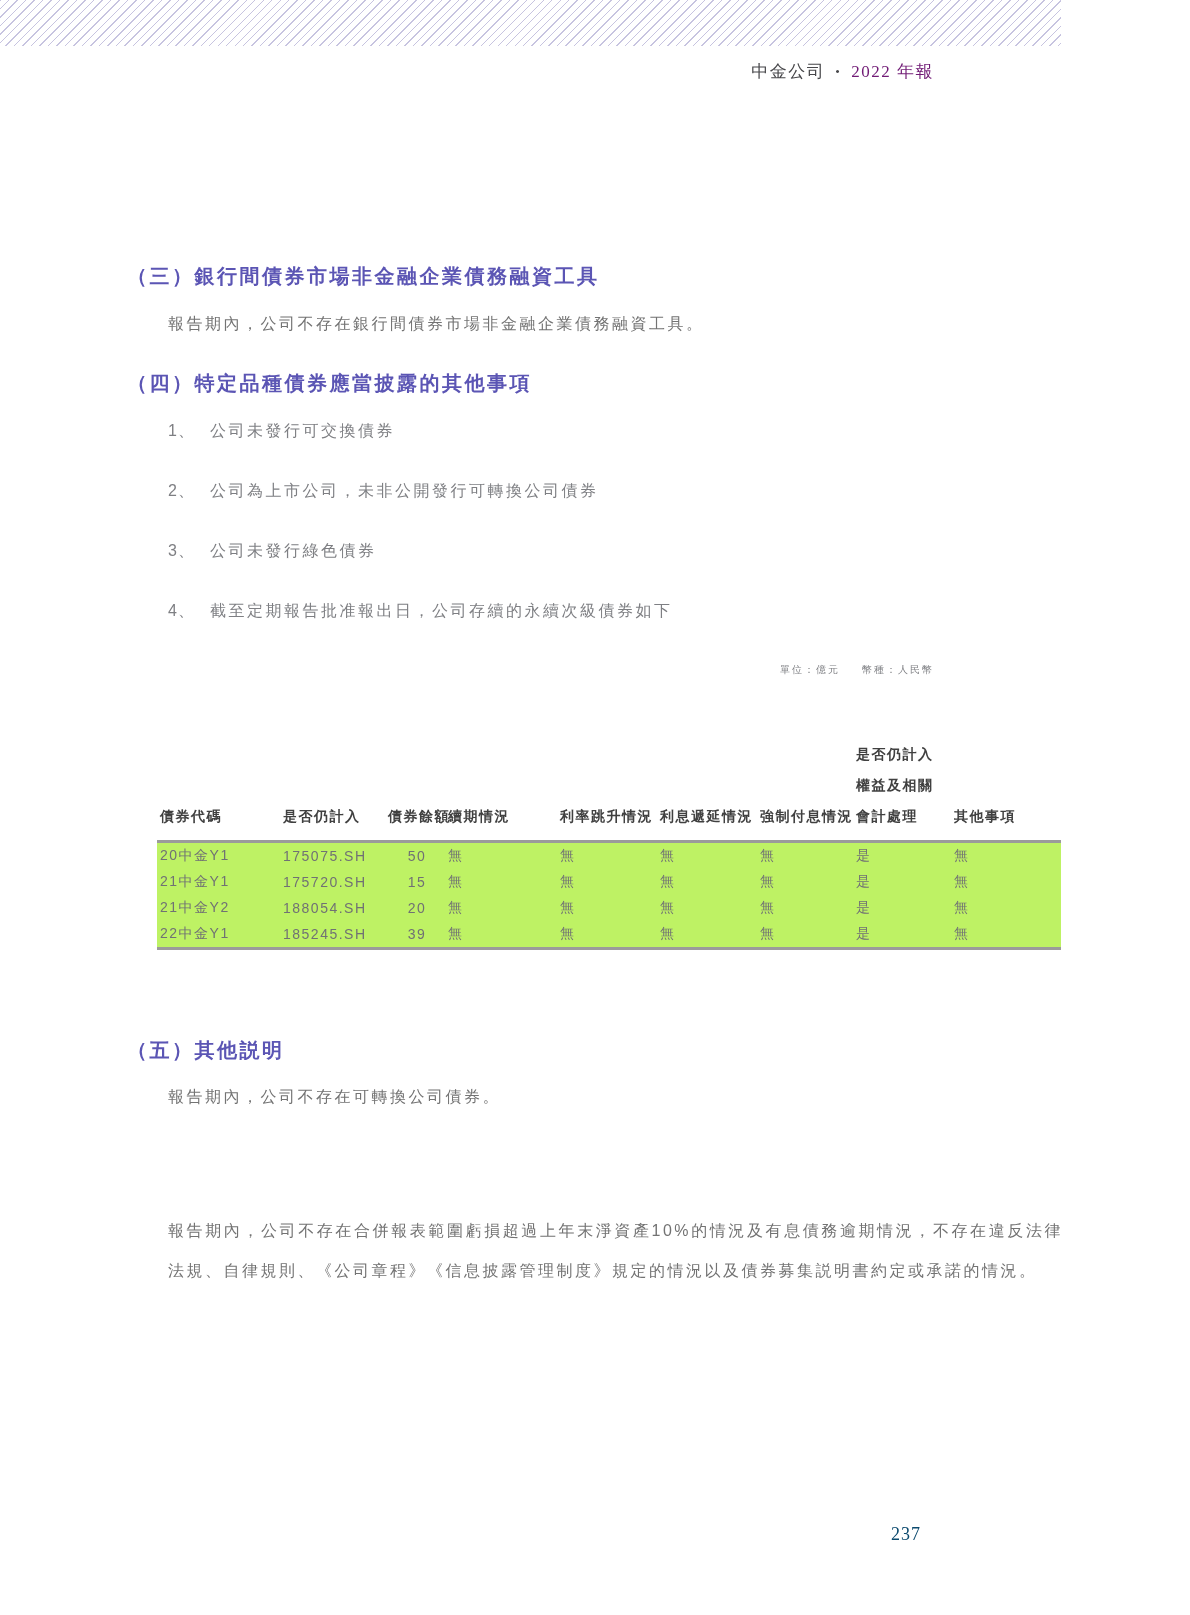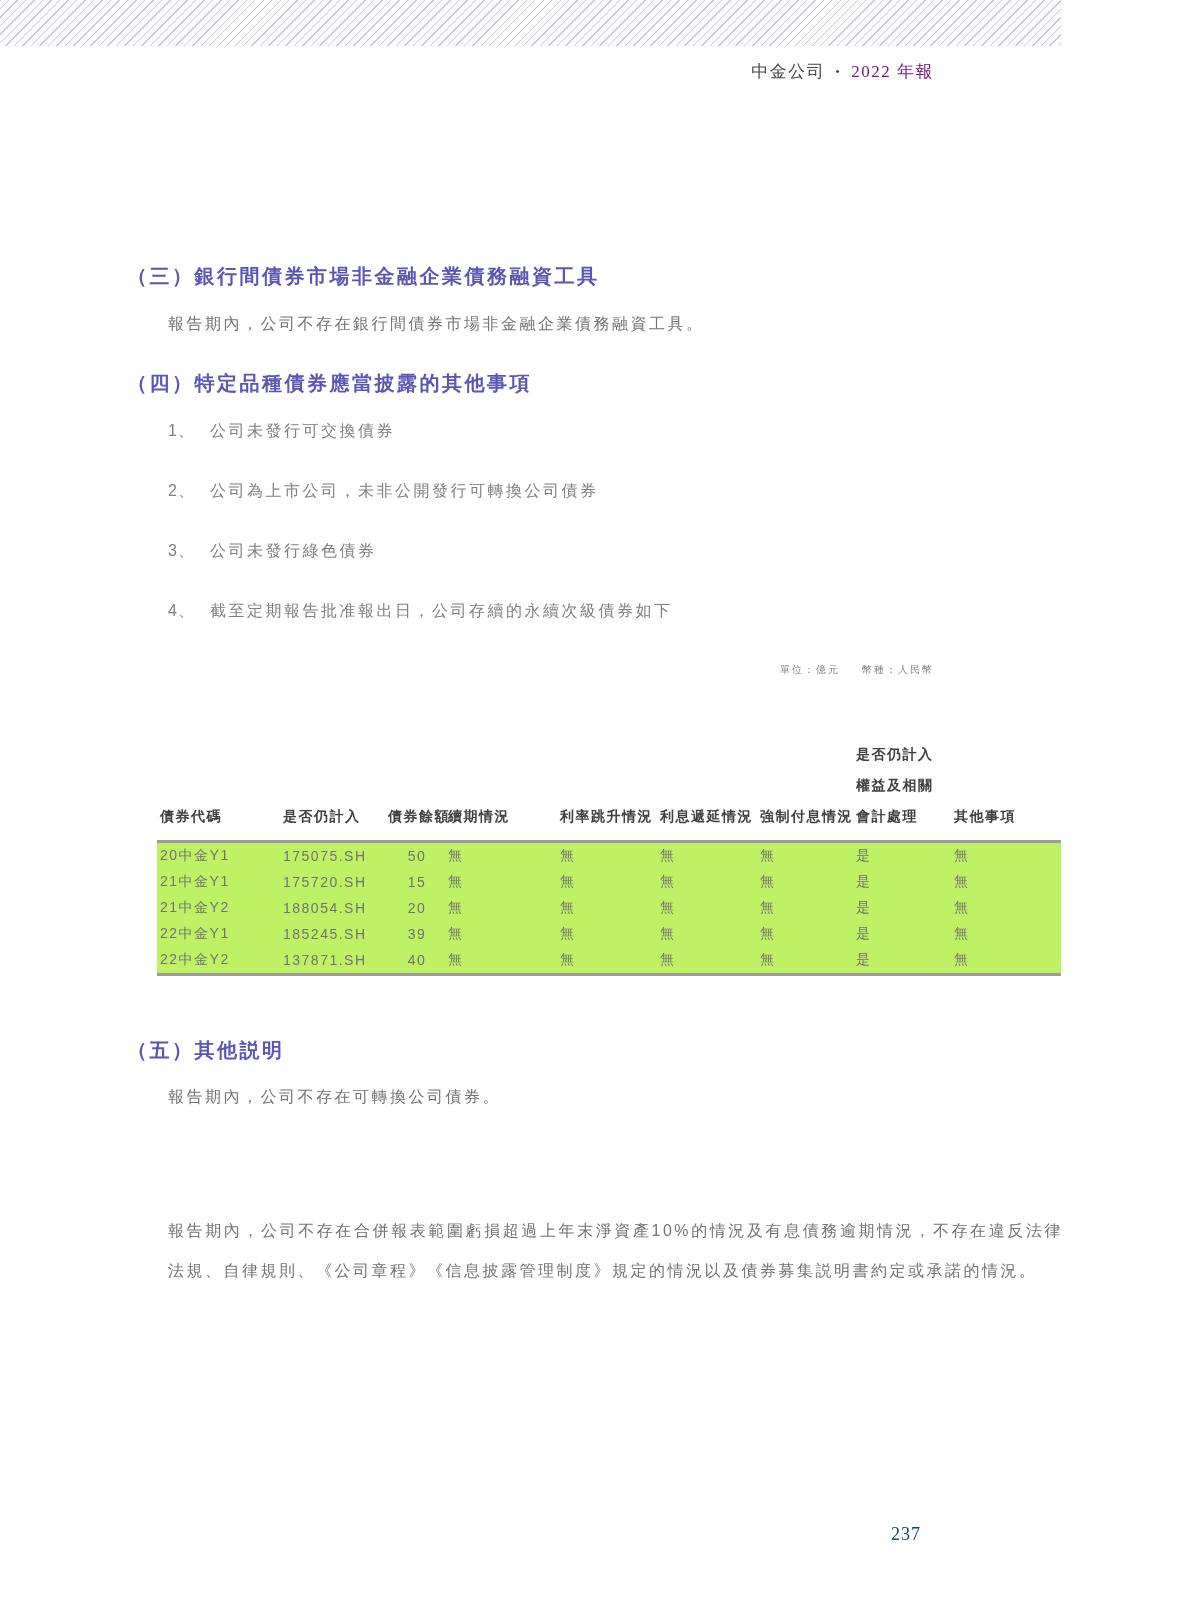--- a/index.html
+++ b/index.html
@@ -188,31 +188,20 @@
           <td>22中金Y1</td>
           <td>185245.SH</td>
           <td>39</td>
           <td>無</td>
           <td>無</td>
           <td>無</td>
           <td>無</td>
           <td>是</td>
           <td>無</td>
         </tr>
-        <tr>
-          <td>22中金Y2</td>
-          <td>137871.SH</td>
-          <td>40</td>
-          <td>無</td>
-          <td>無</td>
-          <td>無</td>
-          <td>無</td>
-          <td>是</td>
-          <td>無</td>
-        </tr>
       </tbody>
   </table>
 
   <h2 class="sec sec5">
     <span>（五）</span><span>其他説明</span>
   </h2>
   <p class="body-text p1">報告期內，公司不存在可轉換公司債券。</p>
   <p class="body-text p3">報告期內，公司不存在合併報表範圍虧損超過上年末淨資產10%的情況及有息債務逾期情況，不存在違反法律法規、自律規則、《公司章程》《信息披露管理制度》規定的情況以及債券募集説明書約定或承諾的情況。</p>
 
   <div class="page-number">237</div>

